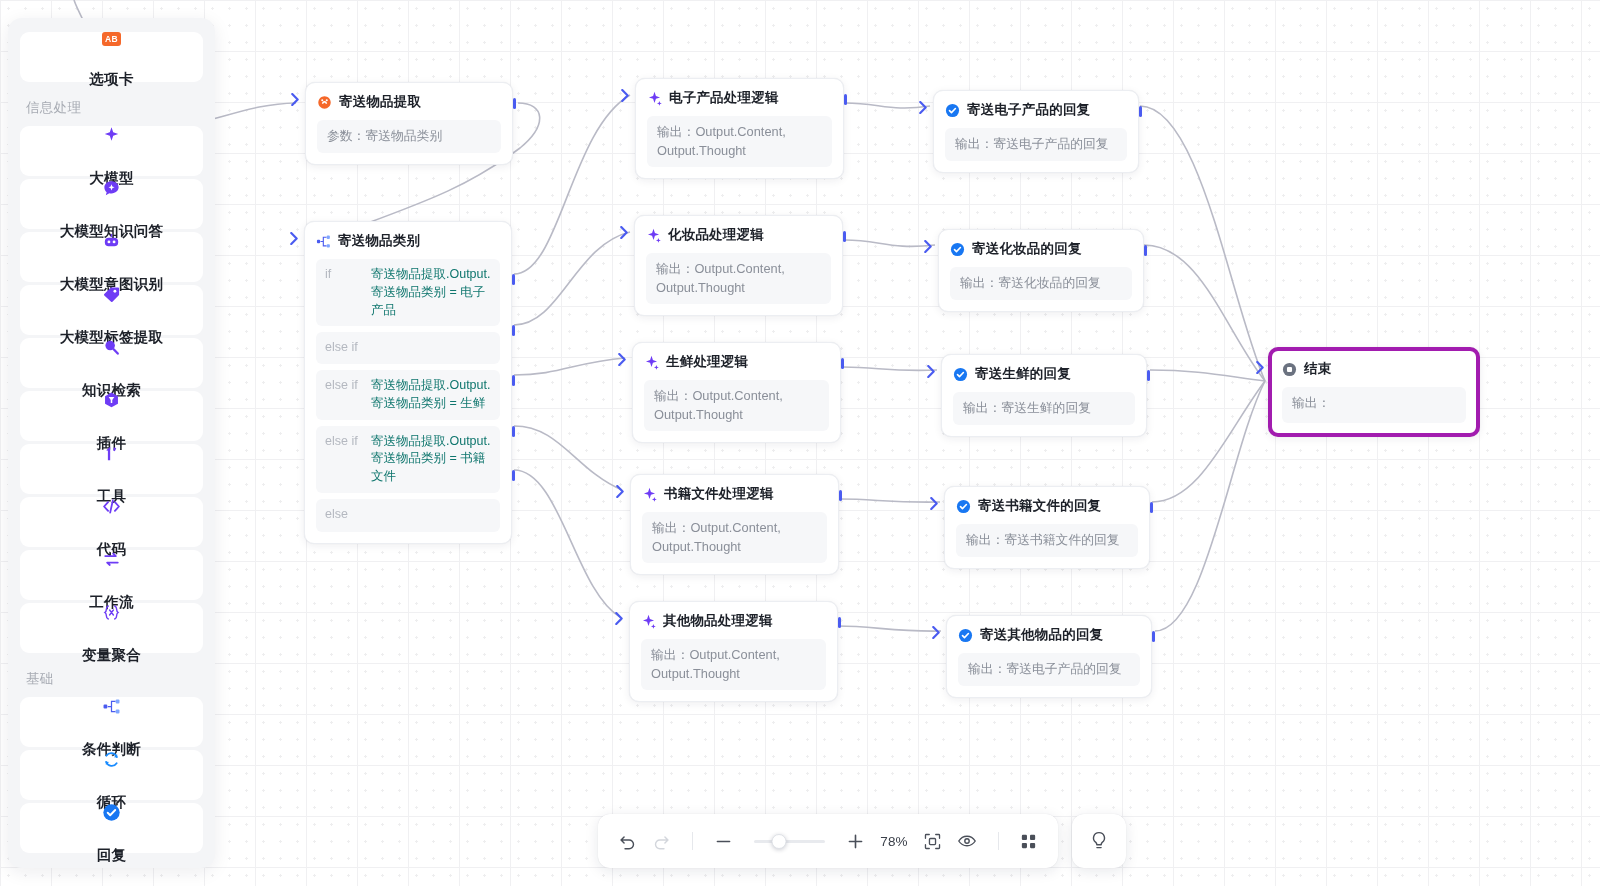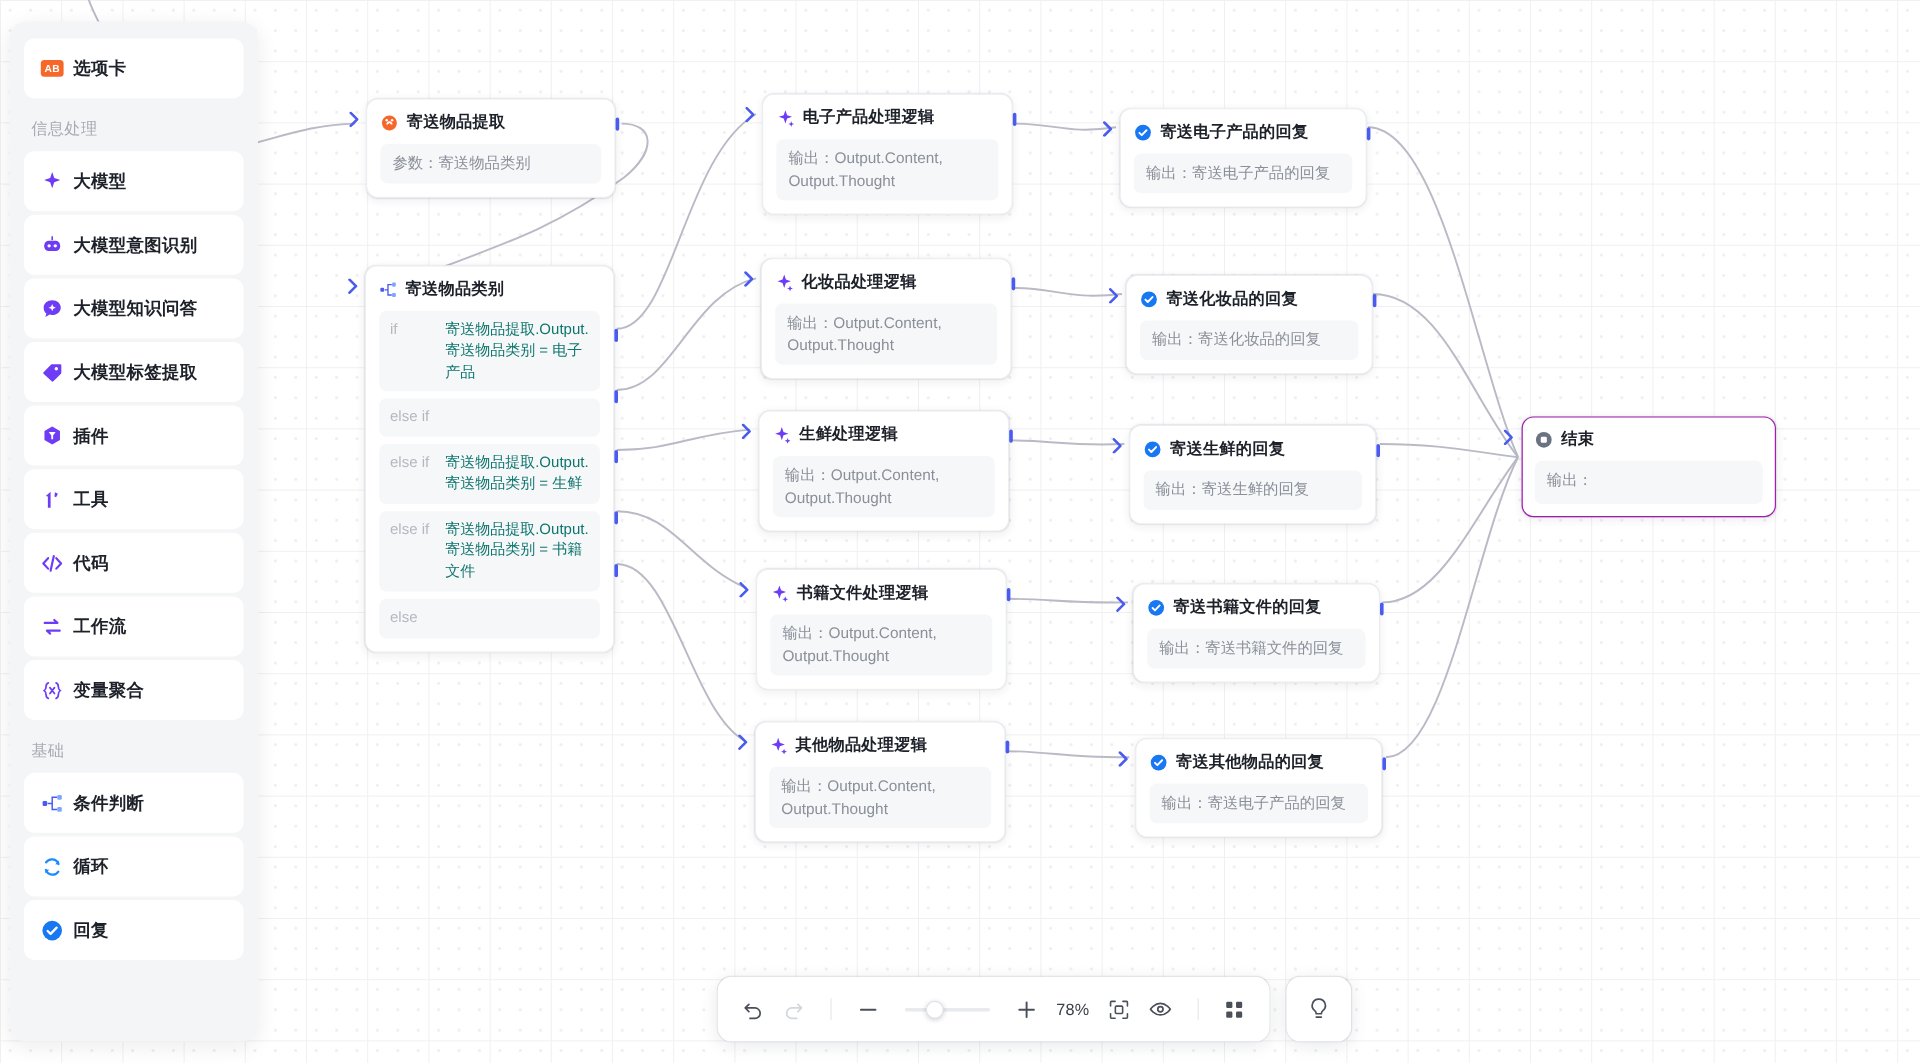--- a/index.html
+++ b/index.html
@@ -43,21 +43,21 @@
 
   
   .node {
     position: absolute;
     background: #ffffff;
     border-radius: 10px;
     border: 1px solid #eceef2;
     box-shadow: 0 2px 8px rgba(22,29,55,.07), 0 0 1px rgba(22,29,55,.1);
     padding: 10px 11px 11px 11px;
   }
-  .node.selected { border: 1px solid #a21caf; padding: 9px 10px 10px 10px; }
+  .node.selected { border: 4px solid #a21caf; padding: 9px 10px 10px 10px; }
   .node-head {
     display: flex; align-items: center; gap: 7px;
     font-size: 13.5px; font-weight: bold; color: #1d2129;
     letter-spacing: .2px;
     margin-bottom: 9px;
   }
   .node-body {
     background: #f6f7f9;
     border-radius: 6px;
     padding: 7px 10px;
@@ -103,25 +103,26 @@
     background: #f4f5f7;
     border-radius: 14px;
     box-shadow: 0 4px 18px rgba(22,29,55,.08);
     padding: 14px 12px 12px 12px;
     overflow: hidden;
   }
   .side-card {
     background: #ffffff;
     border-radius: 9px;
     height: 50px;
-    display: flex; align-items: center; gap: 8px;
+    display: flex; align-items: center; gap: 24px;
     padding: 0 14px;
     margin-bottom: 3px;
     font-size: 14.5px; font-weight: bold; color: #1d2129;
     letter-spacing: .3px;
+    flex-direction: column;
   }
   .side-group {
     font-size: 13.5px; color: #a7abb3;
     padding: 14px 6px 9px 6px;
     letter-spacing: .3px;
   }
   .sic { width: 19px; height: 19px; flex: 0 0 auto; display: block; }
   .badge-ab {
     width: 19px; height: 14px; border-radius: 3px;
     background: #f5682a; color: #fff;
@@ -462,44 +463,51 @@
 
     <div class="side-card">
       <svg class="sic" viewBox="0 0 20 20">
           <path d="M10 1.4l1.8 5.3 5.3 1.8-5.3 1.8L10 15.6 8.2 10.3 2.9 8.5l5.3-1.8z" fill="#6e3cf5"></path>
         </svg>
       <span>大模型</span>
     </div>
 
     <div class="side-card">
       <svg class="sic" viewBox="0 0 20 20">
+          <path d="M10 2.4c4.2 0 7.5 2.8 7.5 6.4 0 3.5-3.3 6.4-7.5 6.4-.8 0-1.6-.1-2.3-.3L4 17l.9-3.1C3.3 12.7 2.5 11 2.5 8.8c0-3.6 3.3-6.4 7.5-6.4z" fill="#6e3cf5"></path>
+          <path d="M10 5.6l.9 2.3 2.3.9-2.3.9-.9 2.3-.9-2.3-2.3-.9 2.3-.9z" fill="#fff"></path>
+        </svg>
+      <span>大模型知识问答</span>
+    </div>
+
+    <div class="side-card">
+      <svg class="sic" viewBox="0 0 20 20">
           <rect x="3" y="6" width="14" height="9" rx="4" fill="#6e3cf5"></rect>
           <rect x="9.3" y="2" width="1.4" height="3.4" fill="#6e3cf5"></rect>
           <circle cx="7.3" cy="10.4" r="1.5" fill="#fff"></circle>
           <circle cx="12.7" cy="10.4" r="1.5" fill="#fff"></circle>
         </svg>
       <span>大模型意图识别</span>
     </div>
 
     <div class="side-card">
       <svg class="sic" viewBox="0 0 20 20">
-          <path d="M10 2.4c4.2 0 7.5 2.8 7.5 6.4 0 3.5-3.3 6.4-7.5 6.4-.8 0-1.6-.1-2.3-.3L4 17l.9-3.1C3.3 12.7 2.5 11 2.5 8.8c0-3.6 3.3-6.4 7.5-6.4z" fill="#6e3cf5"></path>
-          <path d="M10 5.6l.9 2.3 2.3.9-2.3.9-.9 2.3-.9-2.3-2.3-.9 2.3-.9z" fill="#fff"></path>
-        </svg>
-      <span>大模型知识问答</span>
-    </div>
-
-    <div class="side-card">
-      <svg class="sic" viewBox="0 0 20 20">
           <path d="M10.4 2.6H17a1 1 0 011 1v6.6a1 1 0 01-.3.7l-6.7 6.7a1 1 0 01-1.4 0L2.4 11a1 1 0 010-1.4l6.7-6.7a1 1 0 01.7-.3z" fill="#6e3cf5"></path>
           <circle cx="13.6" cy="6.6" r="1.5" fill="#fff"></circle>
         </svg>
       <span>大模型标签提取</span>
     </div>
 
+    <div class="side-card">
+      <svg class="sic" viewBox="0 0 20 20">
+          <circle cx="8.6" cy="8" r="5" fill="#6e3cf5"></circle>
+          <path d="M12.3 11.8l4.3 4.6" stroke="#6e3cf5" stroke-width="2.4" stroke-linecap="round" fill="none"></path>
+        </svg>
+      <span>知识检索</span>
+    </div>
 
     <div class="side-card">
       <svg class="sic" viewBox="0 0 20 20">
           <path d="M10 1.6l6.8 3.9v7.8L10 17.2 3.2 13.3V5.5z" fill="#6e3cf5"></path>
           <path d="M7 6.4h6l-2.2 3v3.3h-1.6V9.4z" fill="#fff"></path>
         </svg>
       <span>插件</span>
     </div>
 
     <div class="side-card">

